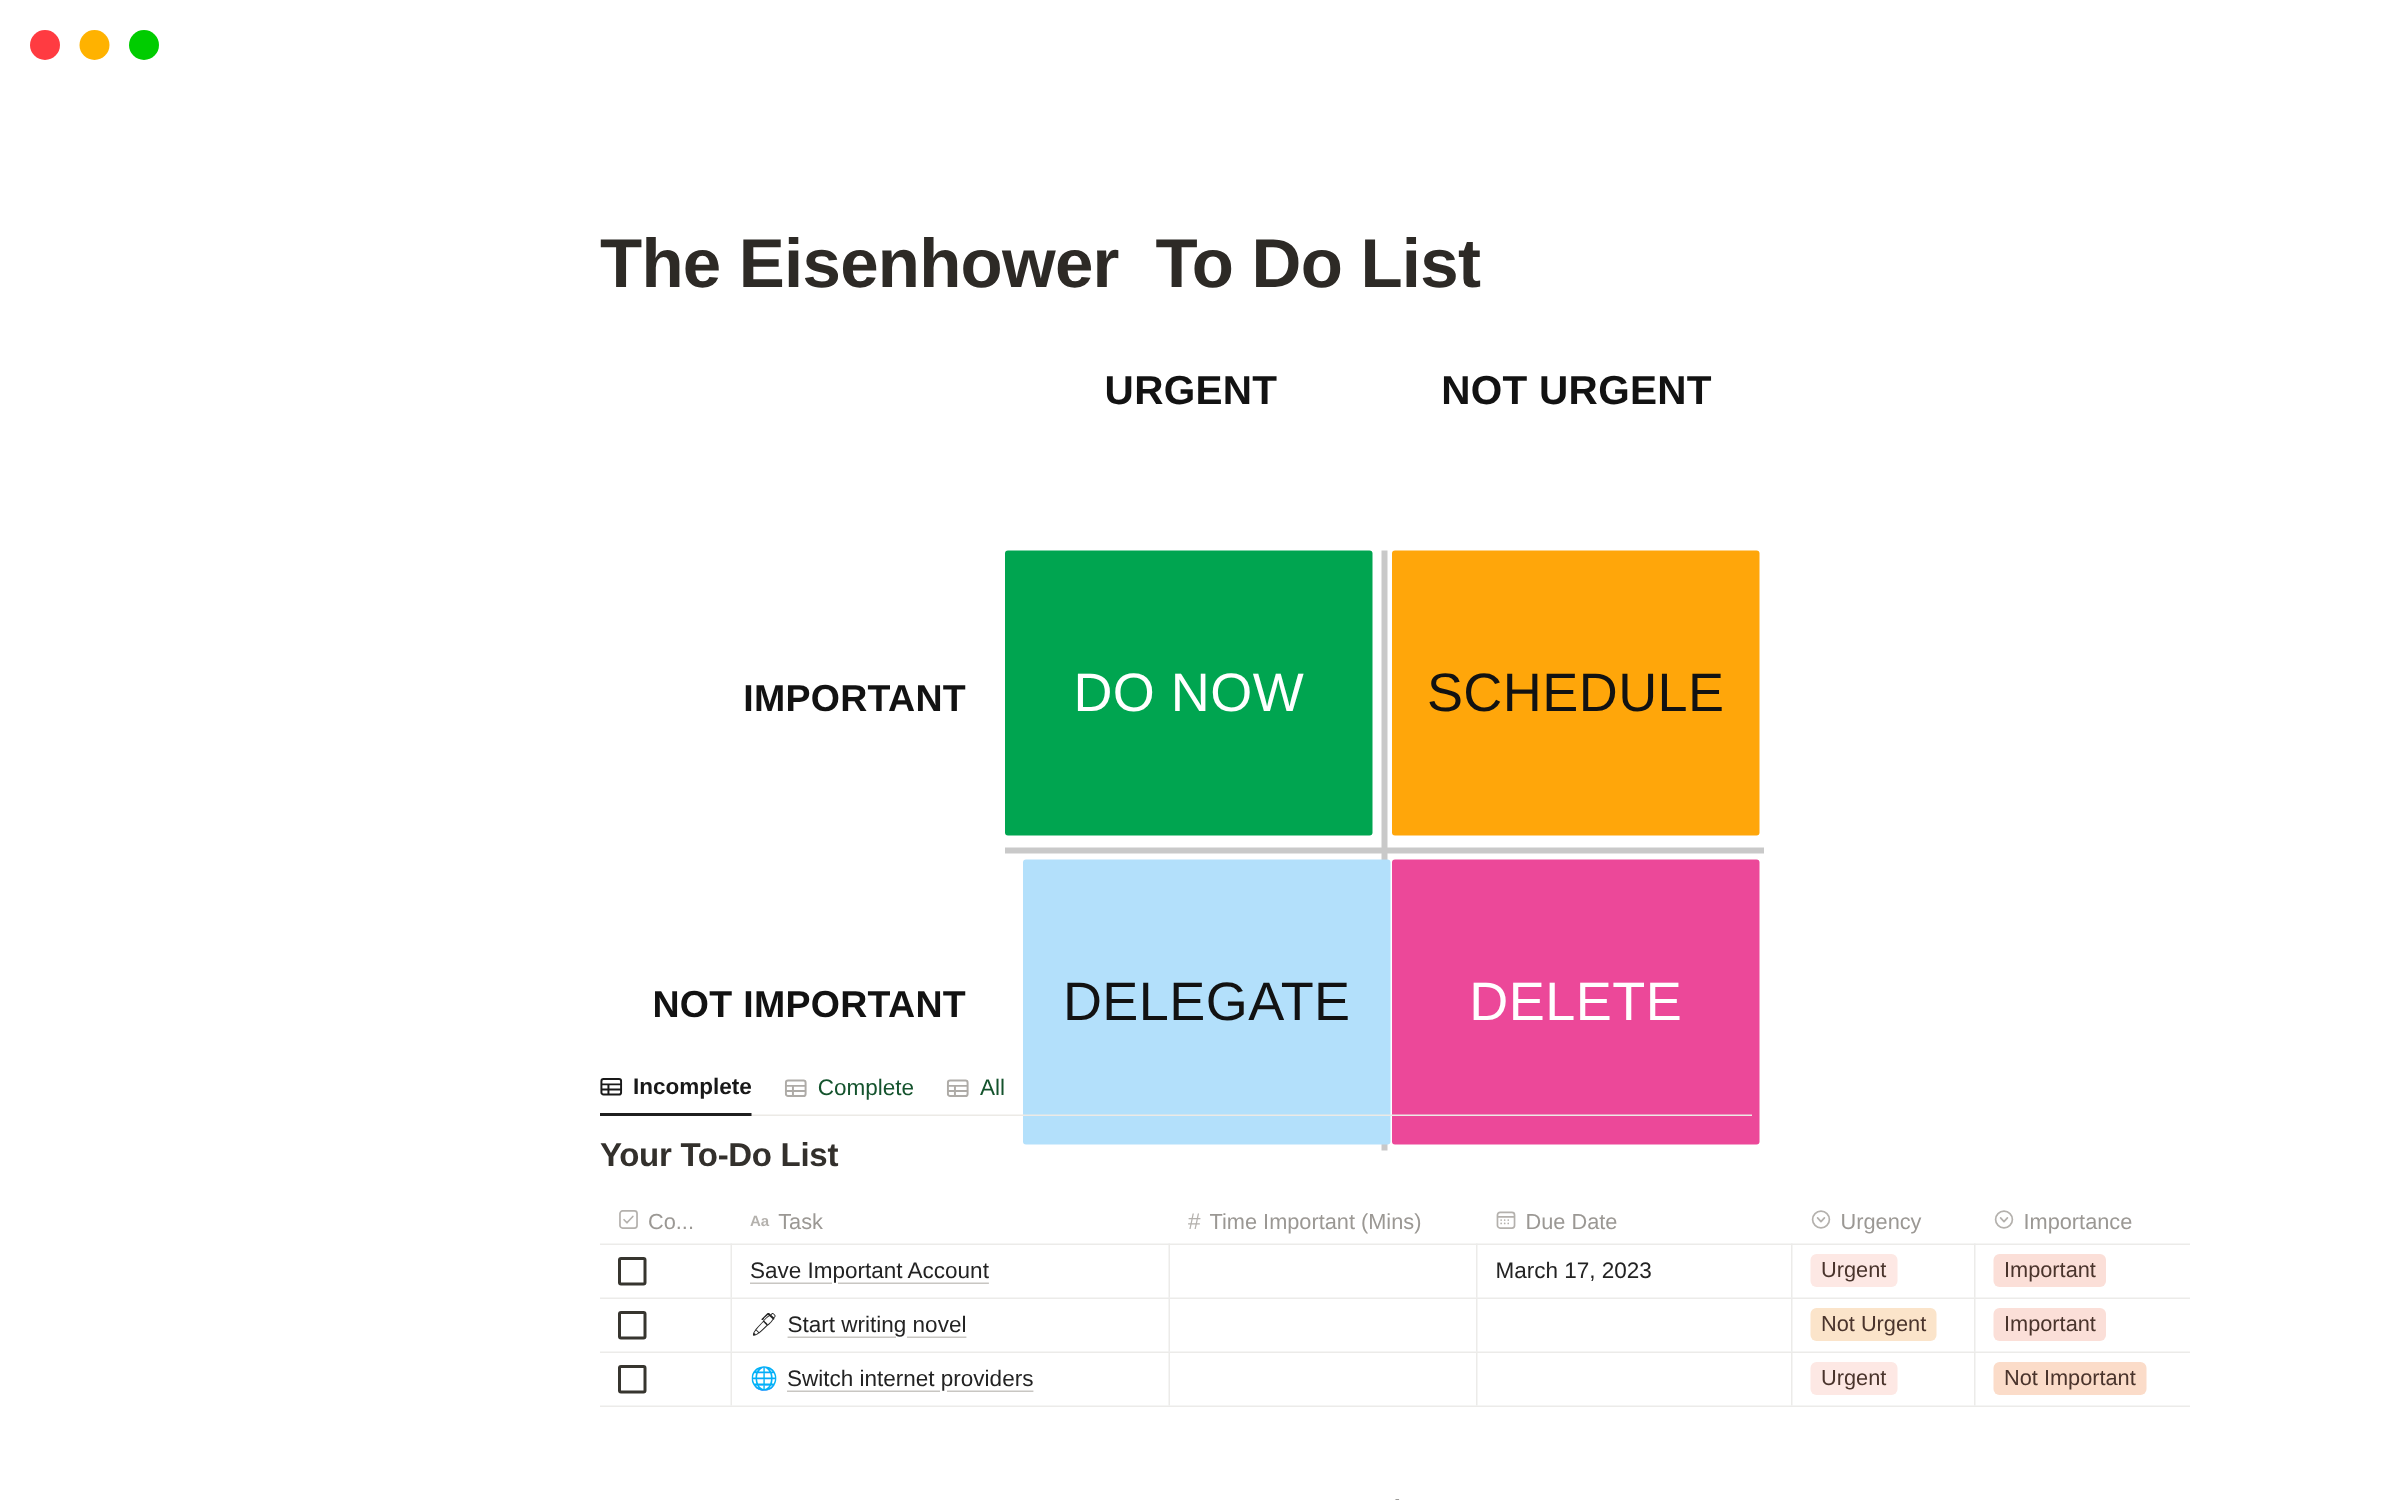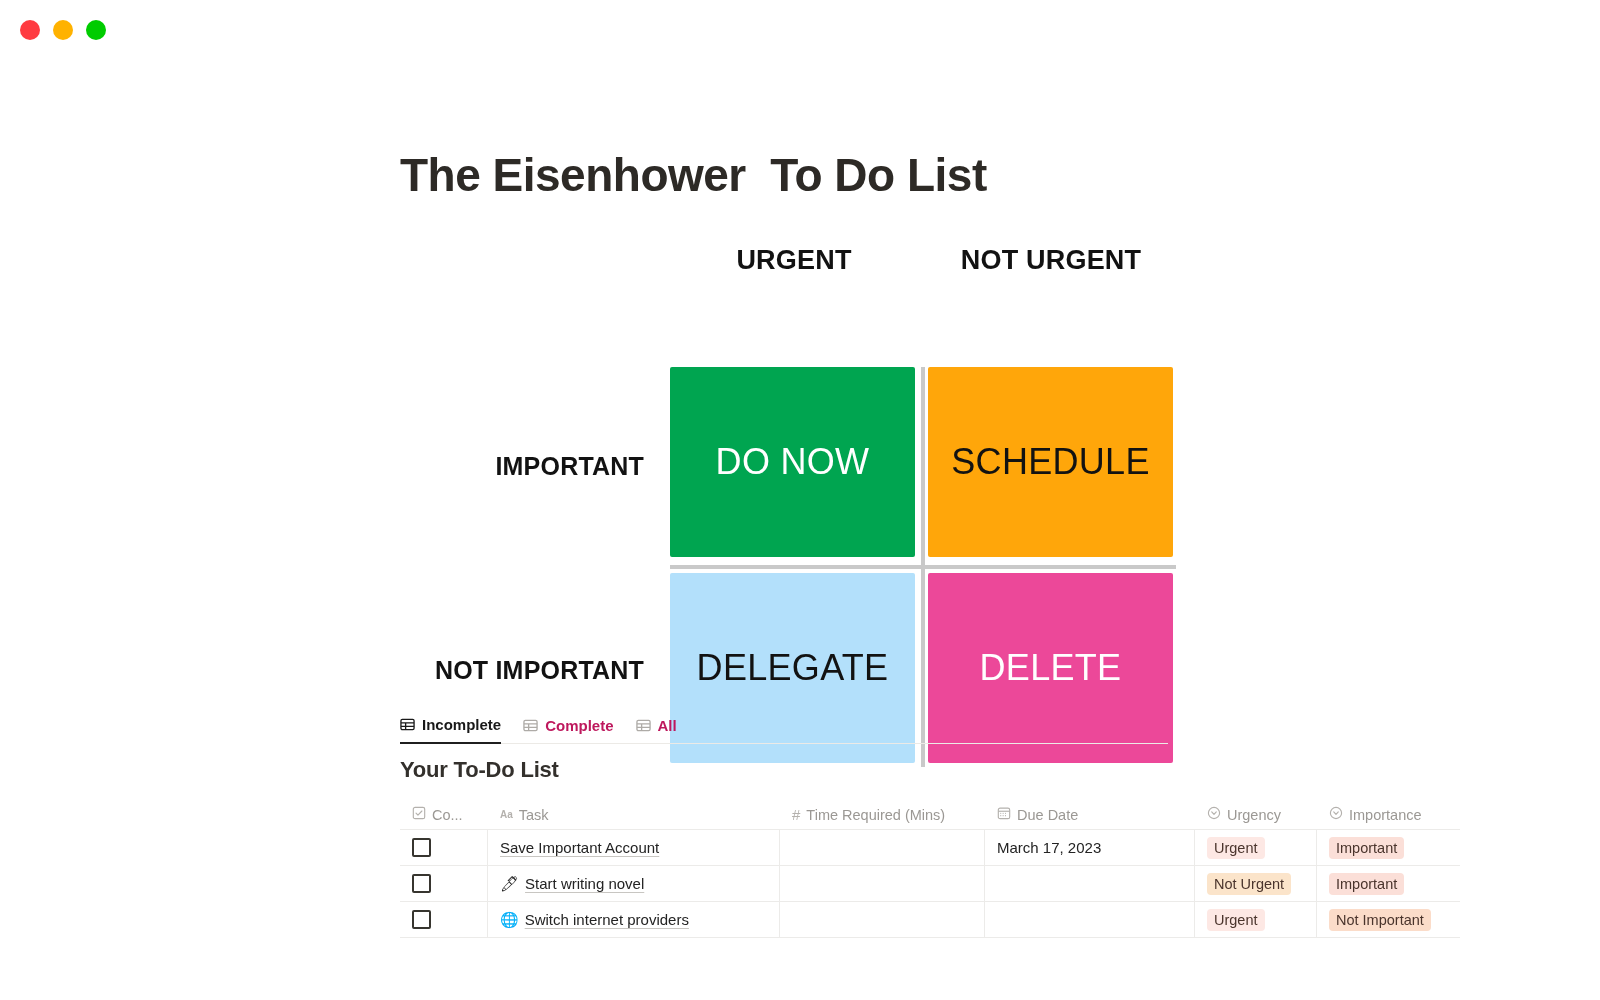--- a/index.html
+++ b/index.html
@@ -84,38 +84,37 @@
   .quad {
     position: absolute;
     width: 245px; height: 190px;
     border-radius: 2px;
     display: flex; align-items: center; justify-content: center;
     font-size: 36px;
     letter-spacing: 0.3px;
   }
   .quad.q1 { left: 0;     top: 0;    background: #00a550; color: #ffffff; }
   .quad.q2 { left: 258px; top: 0;    background: #ffa60a; color: #121212; }
-  .quad.q3 { left: 0;     top: 206px; background: #b3e0fb; color: #121212; text-align: right; }
+  .quad.q3 { left: 12px;     top: 206px; background: #b3e0fb; color: #121212; text-align: right; }
   .quad.q4 { left: 258px; top: 206px; background: #ec4899; color: #ffffff; }
 
   
   .tabs {
     position: absolute;
     left: 400px; top: 650px;
     width: 768px; height: 34px;
     display: flex; align-items: center; gap: 22px;
     border-bottom: 1px solid #eceae6;
   }
   .tab {
     display: flex; align-items: center; gap: 7px;
     height: 34px;
     font-size: 15px;
-    color: #be185d;
+    color: #14532d;
     padding-bottom: 3px;
-    font-weight: bold;
   }
   .tab.active { color: #191919; font-weight: 600; border-bottom: 2px solid #1f1f1f; }
   .tab svg { display: block; }
 
   
   .list-title {
     position: absolute;
     left: 400px; top: 697px;
     font-size: 22px; font-weight: 700;
     color: #33302c;
@@ -137,21 +136,21 @@
   .th {
     display: flex; align-items: center; gap: 6px;
     font-size: 14.5px;
     color: #9b9894;
     padding-left: 12px;
     height: 30px;
     overflow: hidden; white-space: nowrap;
   }
   .trow {
     height: 36px;
-    align-items: center;
+    align-items: flex-end;
     border-bottom: 1px solid #ecebe9;
   }
   .td {
     display: flex; align-items: center;
     height: 36px;
     font-size: 15px;
     color: #232323;
     padding-left: 12px;
     border-right: 1px solid #ecebe9;
     overflow: hidden; white-space: nowrap;
@@ -285,21 +284,21 @@
         <span>Co...</span>
       </div>
 
       <div class="th c-task">
         <span class="icon-grey" style="font-size:10px;font-weight:600;">Aa</span>
         <span>Task</span>
       </div>
 
       <div class="th c-time">
         <span class="icon-grey" style="font-size:15px;">#</span>
-        <span>Time Required (Mins)</span>
+        <span>Time Important (Mins)</span>
       </div>
 
       <div class="th c-due">
         <span>
           <svg width="14" height="14" viewBox="0 0 16 16" fill="none">
             <rect x="1.5" y="2.5" width="13" height="12" rx="2" stroke="#b4b1ad" stroke-width="1.3"></rect>
             <path d="M1.5 6h13" stroke="#b4b1ad" stroke-width="1.3"></path>
             <path d="M4.3 8.4h.01M7 8.4h.01M9.7 8.4h.01M4.3 11h.01M7 11h.01M9.7 11h.01" stroke="#b4b1ad" stroke-width="1.3" stroke-linecap="round"></path>
           </svg>
         </span>

